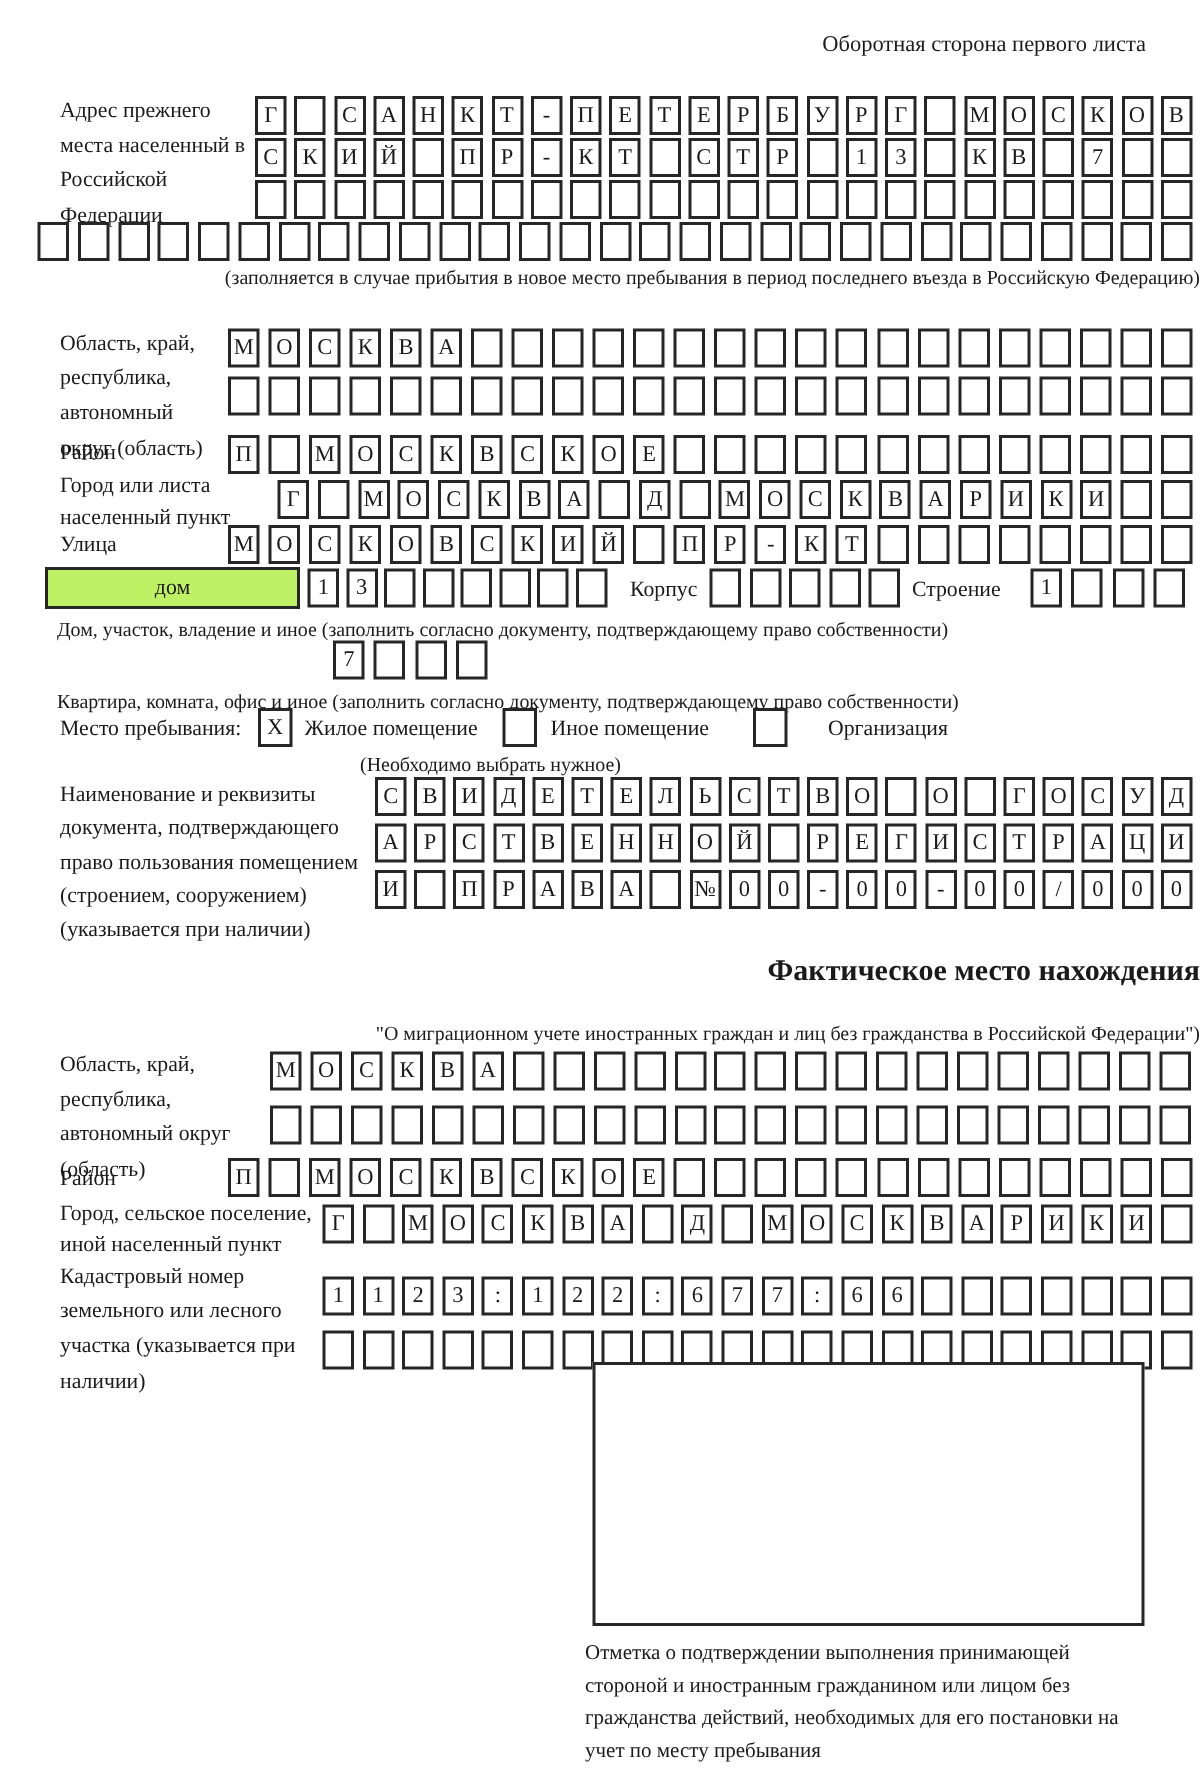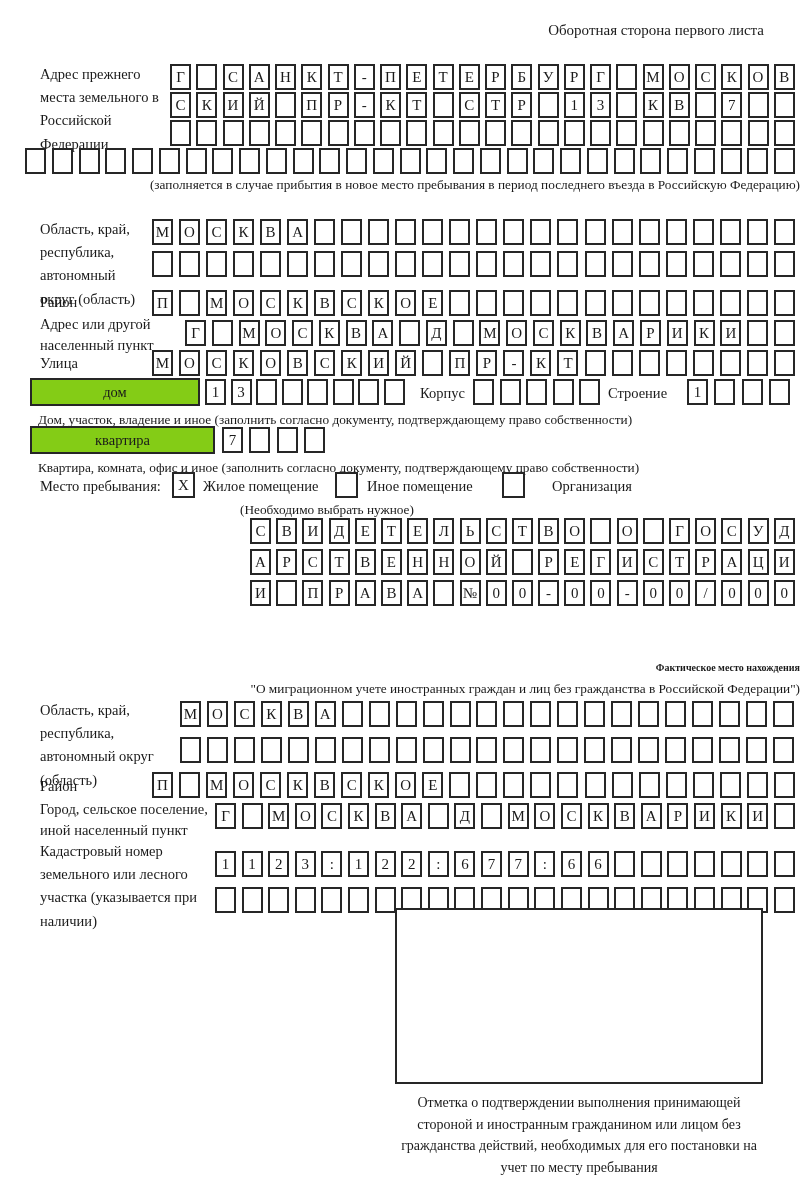--- a/index.html
+++ b/index.html
@@ -8,34 +8,34 @@
         font-family:"Liberation Serif",serif;color:#1a1a1a;margin:2px auto;overflow:hidden}
   .abs{position:absolute}
   .boxrow{position:absolute;display:flex;justify-content:space-between}
   .cell{flex:0 0 21px;height:26px;border:2px solid #262626;display:flex;
         align-items:center;justify-content:center;font-size:15px;line-height:1;background:#fff}
   .label{font-size:14.5px;line-height:1.6}
   .small{font-size:13.3px;line-height:1.35}
   .bold{font-weight:bold}
   .center{left:0;width:100%;text-align:right}
   .widebox{position:absolute;border:2px solid #262626;display:flex;align-items:center;
-           justify-content:center;font-size:14.5px;background:#84cc16}
+           justify-content:center;font-size:14.5px;background:#bef264}
   .checkbox{position:absolute;width:23px;height:26px;border:2px solid #262626;display:flex;
             align-items:center;justify-content:center;font-size:15px;background:#fff}
   .bigbox{position:absolute;border:2px solid #262626;background:#fff}
-  .cap{font-size:14px;line-height:1.55;text-align:center}
+  .cap{font-size:14px;line-height:1.55;}
 </style>
 </head>
 <body>
 
 <div id="page">
 
   <div class="abs" style="top:20px;right:36px;font-size:15px">Оборотная сторона первого листа</div>
 
-  <div class="abs label" style="top:61px;left:40px;width:138px">Адрес прежнего места земельного в Российской Федерации</div>
+  <div class="abs label" style="top:61px;left:40px;width:138px">Адрес прежнего места населенный в Российской Федерации</div>
   <div class="boxrow" style="top:62px;left:170px;width:625px">
       <div class="cell">Г</div>
       <div class="cell"></div>
       <div class="cell">С</div>
       <div class="cell">А</div>
       <div class="cell">Н</div>
       <div class="cell">К</div>
       <div class="cell">Т</div>
       <div class="cell">-</div>
       <div class="cell">П</div>
@@ -216,21 +216,21 @@
       <div class="cell"></div>
       <div class="cell"></div>
       <div class="cell"></div>
       <div class="cell"></div>
       <div class="cell"></div>
       <div class="cell"></div>
       <div class="cell"></div>
       <div class="cell"></div>
     </div>
 
-  <div class="abs label" style="top:312px;left:40px;width:140px;line-height:1.45">Адрес или другой населенный пункт</div>
+  <div class="abs label" style="top:312px;left:40px;width:140px;line-height:1.45">Город или листа населенный пункт</div>
   <div class="boxrow" style="top:318px;left:185px;width:610px">
       <div class="cell">Г</div>
       <div class="cell"></div>
       <div class="cell">М</div>
       <div class="cell">О</div>
       <div class="cell">С</div>
       <div class="cell">К</div>
       <div class="cell">В</div>
       <div class="cell">А</div>
       <div class="cell"></div>
@@ -299,38 +299,38 @@
     </div>
   <div class="abs label" style="top:380px;left:608px">Строение</div>
   <div class="boxrow" style="top:377px;left:687px;width:103px">
       <div class="cell">1</div>
       <div class="cell"></div>
       <div class="cell"></div>
       <div class="cell"></div>
     </div>
   <div class="abs small" style="top:409px;left:38px">Дом, участок, владение и иное (заполнить согласно документу, подтверждающему право собственности)</div>
 
-  <div class="widebox" style="top:424px;left:30px;width:185px;height:28px">квартира</div>
   <div class="boxrow" style="top:425px;left:222px;width:103px">
       <div class="cell">7</div>
       <div class="cell"></div>
       <div class="cell"></div>
       <div class="cell"></div>
     </div>
   <div class="abs small" style="top:457px;left:38px">Квартира, комната, офис и иное (заполнить согласно документу, подтверждающему право собственности)</div>
 
   <div class="abs label" style="top:473px;left:40px">Место пребывания:</div>
   <div class="checkbox" style="top:470px;left:172px">X</div>
   <div class="abs label" style="top:473px;left:203px">Жилое помещение</div>
   <div class="checkbox" style="top:470px;left:335px"></div>
   <div class="abs label" style="top:473px;left:367px">Иное помещение</div>
   <div class="checkbox" style="top:470px;left:502px"></div>
   <div class="abs label" style="top:473px;left:552px">Организация</div>
   <div class="abs small" style="top:499px;left:240px">(Необходимо выбрать нужное)</div>
 
+  <div class="abs label" style="top:517px;left:40px;width:215px;line-height:1.55">Наименование и реквизиты документа, подтверждающего право пользования помещением (строением, сооружением) (указывается при наличии)</div>
   <div class="boxrow" style="top:516px;left:250px;width:545px">
       <div class="cell">С</div>
       <div class="cell">В</div>
       <div class="cell">И</div>
       <div class="cell">Д</div>
       <div class="cell">Е</div>
       <div class="cell">Т</div>
       <div class="cell">Е</div>
       <div class="cell">Л</div>
       <div class="cell">Ь</div>
@@ -387,21 +387,21 @@
       <div class="cell">0</div>
       <div class="cell">-</div>
       <div class="cell">0</div>
       <div class="cell">0</div>
       <div class="cell">/</div>
       <div class="cell">0</div>
       <div class="cell">0</div>
       <div class="cell">0</div>
     </div>
 
-  <div class="abs bold center" style="top:660px;font-size:10px">Фактическое место нахождения</div>
+  <div class="abs bold center" style="top:634px;font-size:20px">Фактическое место нахождения</div>
   <div class="abs small center" style="top:678px">"О миграционном учете иностранных граждан и лиц без гражданства в Российской Федерации")</div>
 
   <div class="abs label" style="top:697px;left:40px;width:130px">Область, край, республика, автономный округ (область)</div>
   <div class="boxrow" style="top:699px;left:180px;width:614px">
       <div class="cell">М</div>
       <div class="cell">О</div>
       <div class="cell">С</div>
       <div class="cell">К</div>
       <div class="cell">В</div>
       <div class="cell">А</div>

